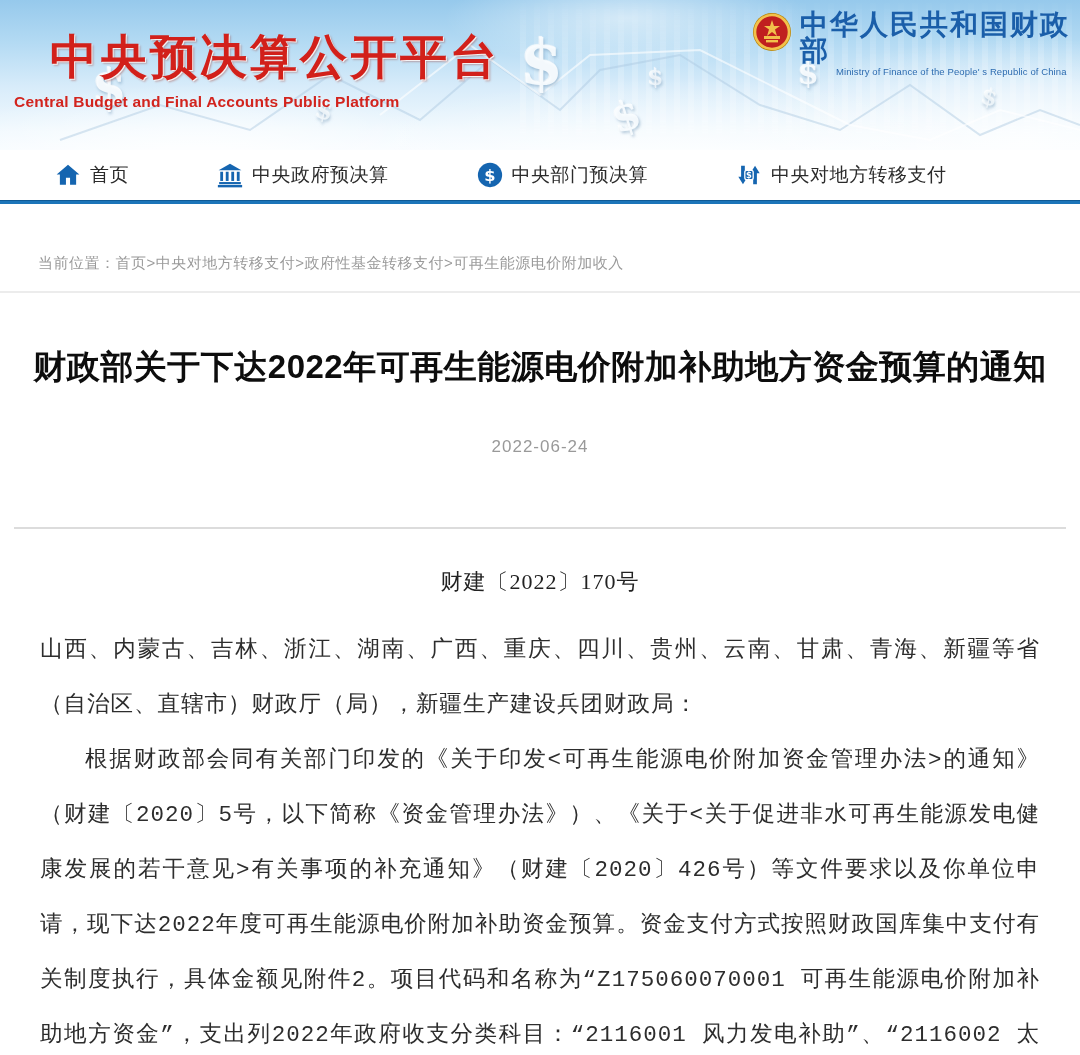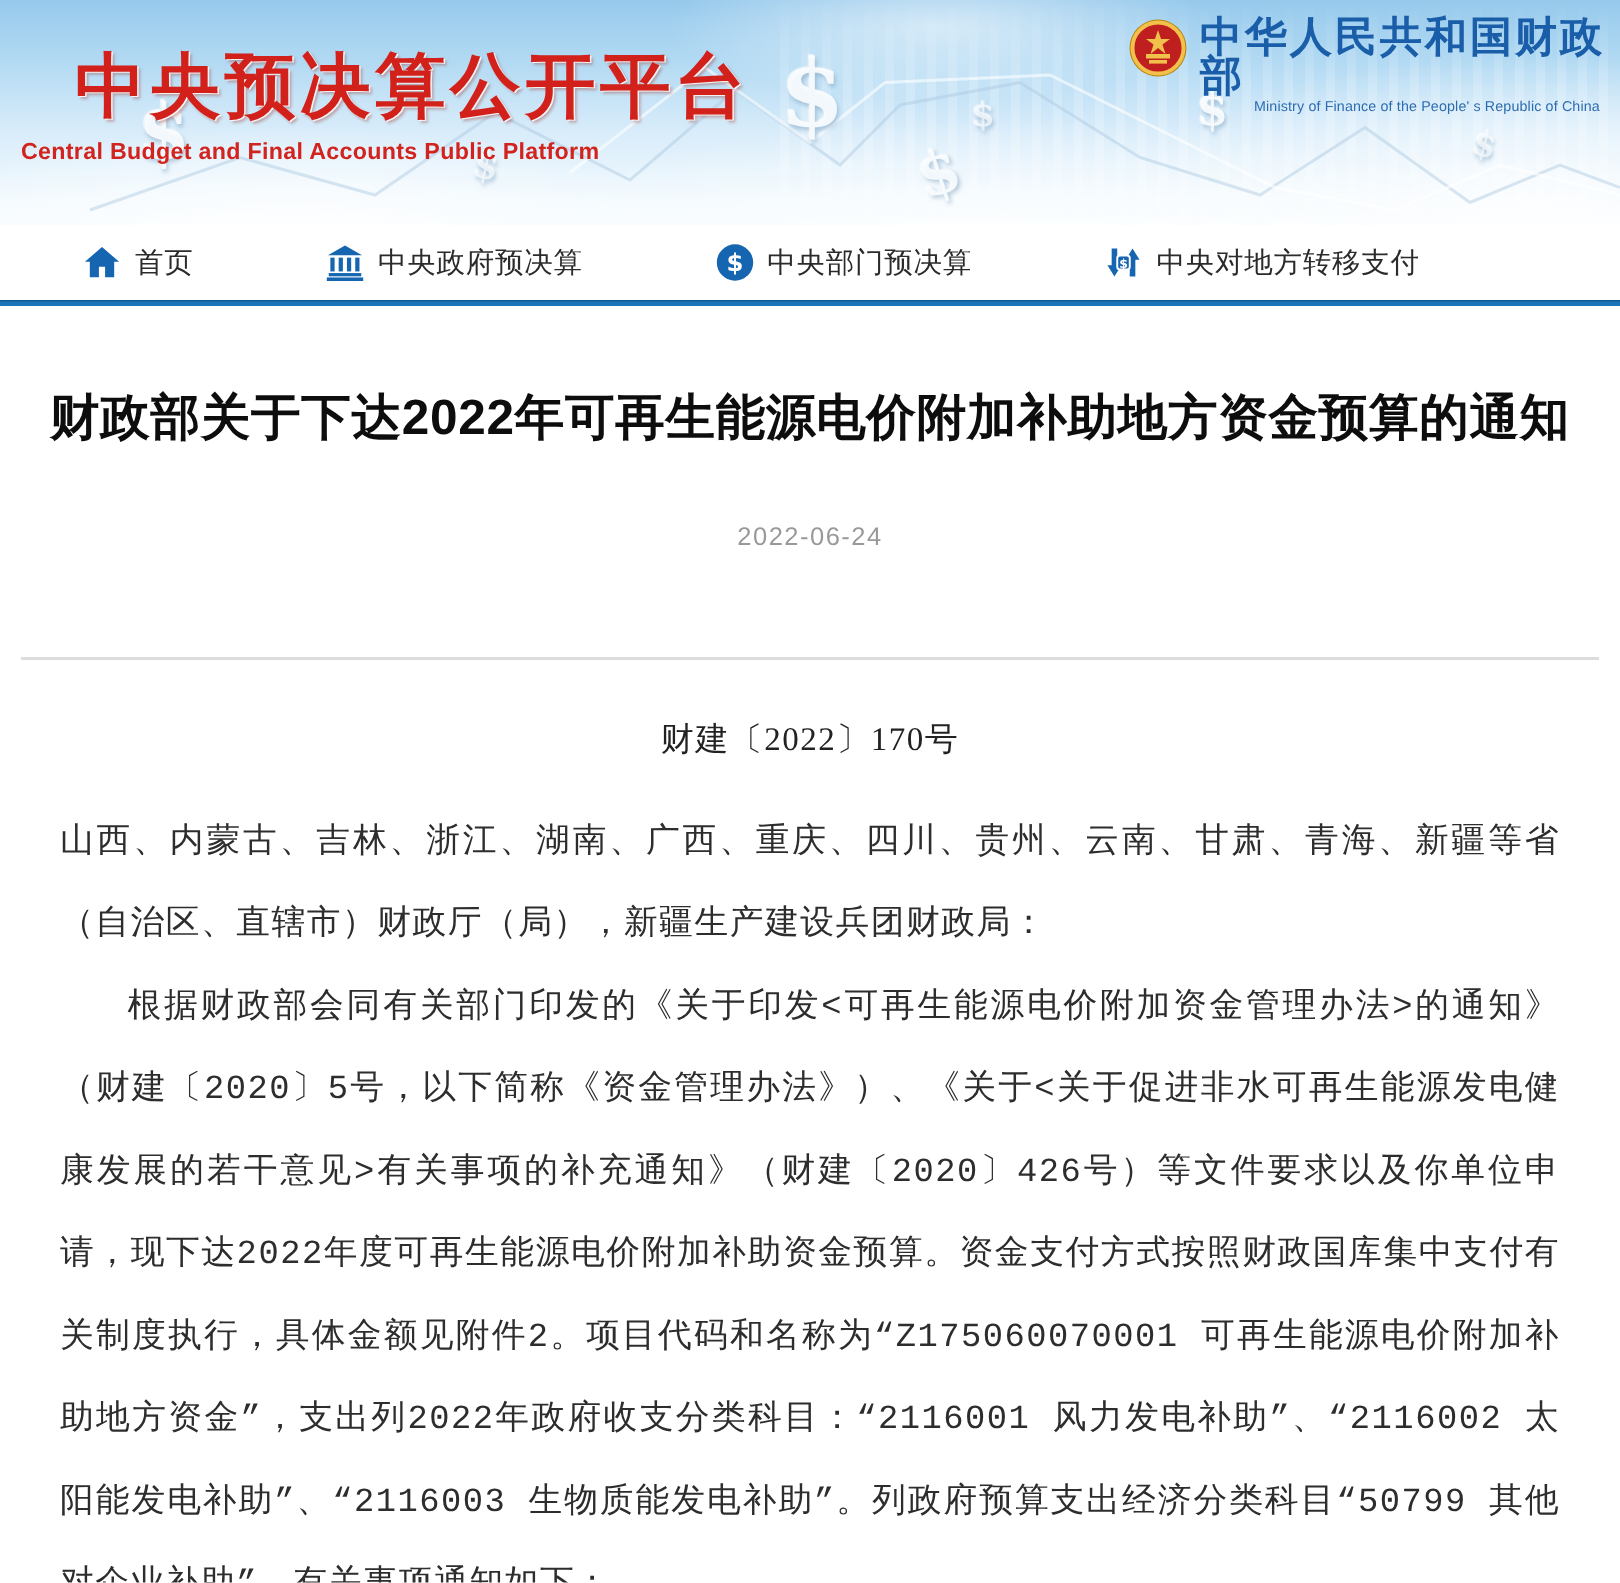--- a/index.html
+++ b/index.html
@@ -171,20 +171,26 @@
           <path fill="#1565b0" d="M22.5 22h-4V10h-3l5-8 5 8h-3z"></path>
           <rect x="9.5" y="7" width="9" height="10" rx="2" fill="#1565b0" stroke="#ffffff" stroke-width="1.4"></rect>
           <text x="14" y="15.6" text-anchor="middle" font-size="9" font-weight="bold" fill="#ffffff" font-family="DejaVu Sans, sans-serif">$</text>
         </svg>
       </span>
       <span class="lbl">中央对地方转移支付</span>
     </div>
   </nav>
   <div class="nav-line"></div>
 
+  <div class="breadcrumb-wrap">
+    <div class="breadcrumb">
+      <span>当前位置：</span><span class="bc-path">首页&gt;中央对地方转移支付&gt;政府性基金转移支付&gt;可再生能源电价附加收入</span>
+    </div>
+    <div class="breadcrumb-divider"></div>
+  </div>
 
   <main class="article">
     <h1 class="article-title">财政部关于下达2022年可再生能源电价附加补助地方资金预算的通知</h1>
     <div class="article-date">2022-06-24</div>
     <div class="article-divider"></div>
     <div class="doc-number">财建〔2022〕170号</div>
     <div class="body-text">
       <p>山西、内蒙古、吉林、浙江、湖南、广西、重庆、四川、贵州、云南、甘肃、青海、新疆等省（自治区、直辖市）财政厅（局），新疆生产建设兵团财政局：</p>
       <p class="indent">根据财政部会同有关部门印发的《关于印发&lt;可再生能源电价附加资金管理办法&gt;的通知》（财建〔2020〕5号，以下简称《资金管理办法》）、《关于&lt;关于促进非水可再生能源发电健康发展的若干意见&gt;有关事项的补充通知》（财建〔2020〕426号）等文件要求以及你单位申请，现下达2022年度可再生能源电价附加补助资金预算。资金支付方式按照财政国库集中支付有关制度执行，具体金额见附件2。项目代码和名称为“Z175060070001 可再生能源电价附加补助地方资金”，支出列2022年政府收支分类科目：“2116001 风力发电补助”、“2116002 太阳能发电补助”、“2116003 生物质能发电补助”。列政府预算支出经济分类科目“50799 其他对企业补助”。有关事项通知如下：</p>
     </div>

